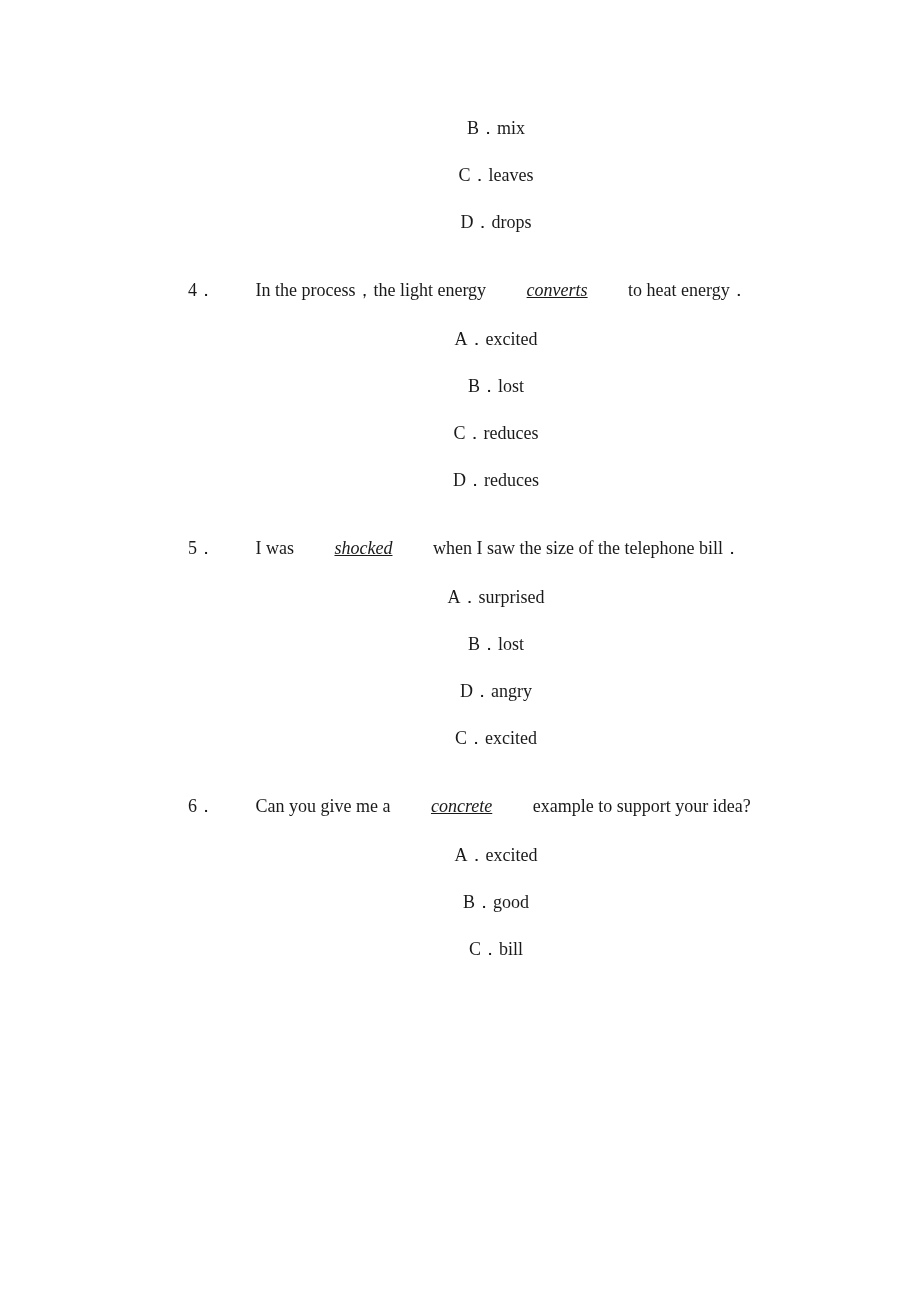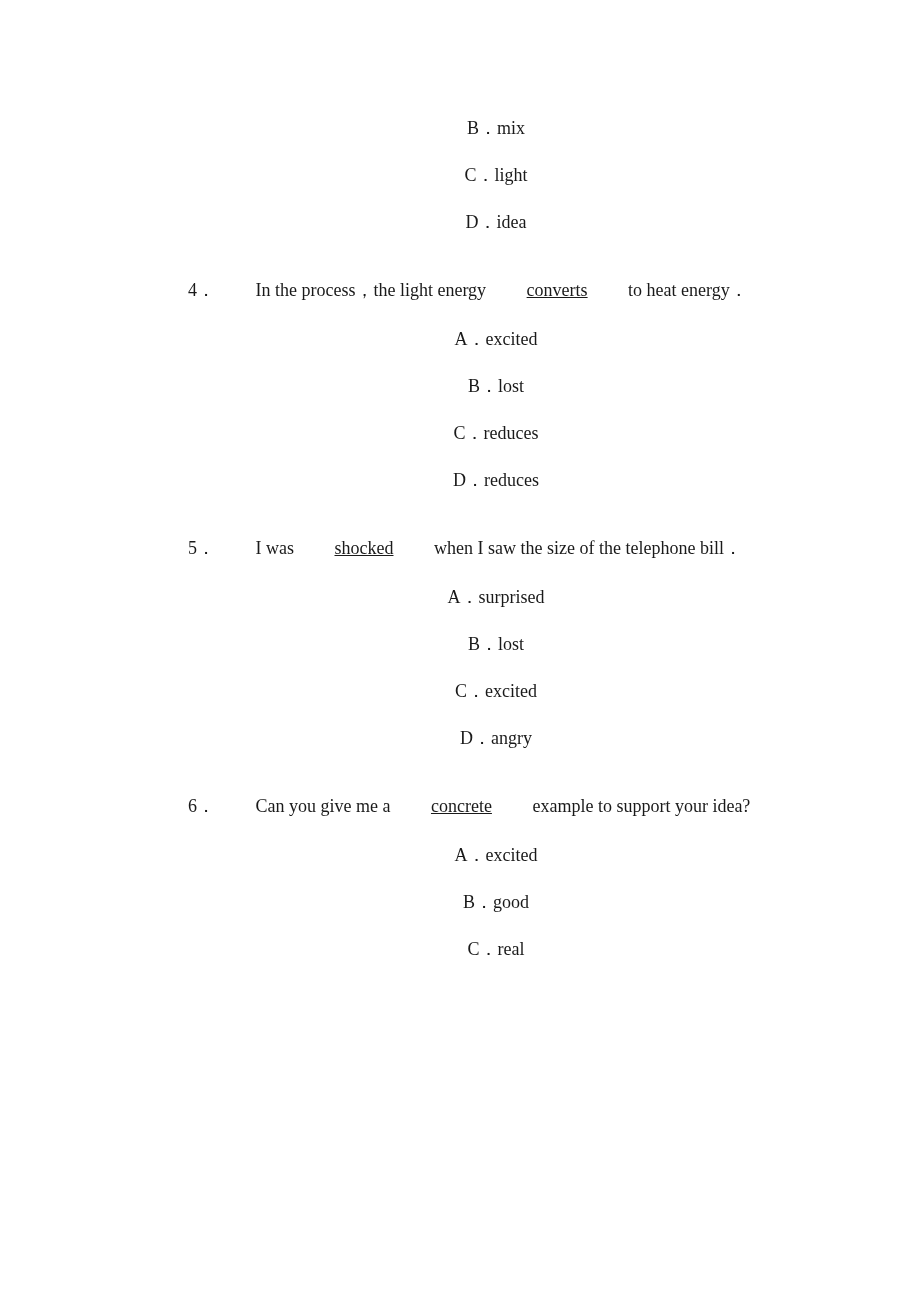--- a/index.html
+++ b/index.html
@@ -24,20 +24,21 @@
     }
 
     .question-text {
       margin-bottom: 20px;
       text-indent: -2em;
       padding-left: 2em;
     }
 
     .question-text u {
       text-decoration: underline;
+      font-style: italic;
     }
 
     .options-list {
       list-style: none;
       padding-left: 0;
     }
 
     .option-item {
       text-align: center;
       margin: 18px 0;
@@ -49,47 +50,47 @@
     }
   </style>
 </head>
 <body>
 
 <div class="top-options">
   <div class="option-item">
     <span>B．mix</span>
   </div>
   <div class="option-item">
-    <span>C．light</span>
+    <span>C．leaves</span>
   </div>
   <div class="option-item">
-    <span>D．idea</span>
+    <span>D．drops</span>
   </div>
 </div>
 
 <div id="questions-container">
 <div class="question-block">
       <p class="question-text"><span>4． </span><span>In the process，the light energy </span><u>converts</u><span> to heat energy．</span></p>
       <ul class="options-list">
         <li class="option-item">A．excited</li>
         <li class="option-item">B．lost</li>
         <li class="option-item">C．reduces</li>
         <li class="option-item">D．reduces</li>
       </ul>
     </div>
     <div class="question-block">
       <p class="question-text"><span>5． </span><span>I was </span><u>shocked</u><span> when I saw the size of the telephone bill．</span></p>
       <ul class="options-list">
         <li class="option-item">A．surprised</li>
         <li class="option-item">B．lost</li>
+        <li class="option-item">D．angry</li>
         <li class="option-item">C．excited</li>
-        <li class="option-item">D．angry</li>
       </ul>
     </div>
     <div class="question-block">
       <p class="question-text"><span>6． </span><span>Can you give me a </span><u>concrete</u><span> example to support your idea?</span></p>
       <ul class="options-list">
         <li class="option-item">A．excited</li>
         <li class="option-item">B．good</li>
-        <li class="option-item">C．real</li>
+        <li class="option-item">C．bill</li>
       </ul>
     </div>
   </div>
 
 </body></html>

